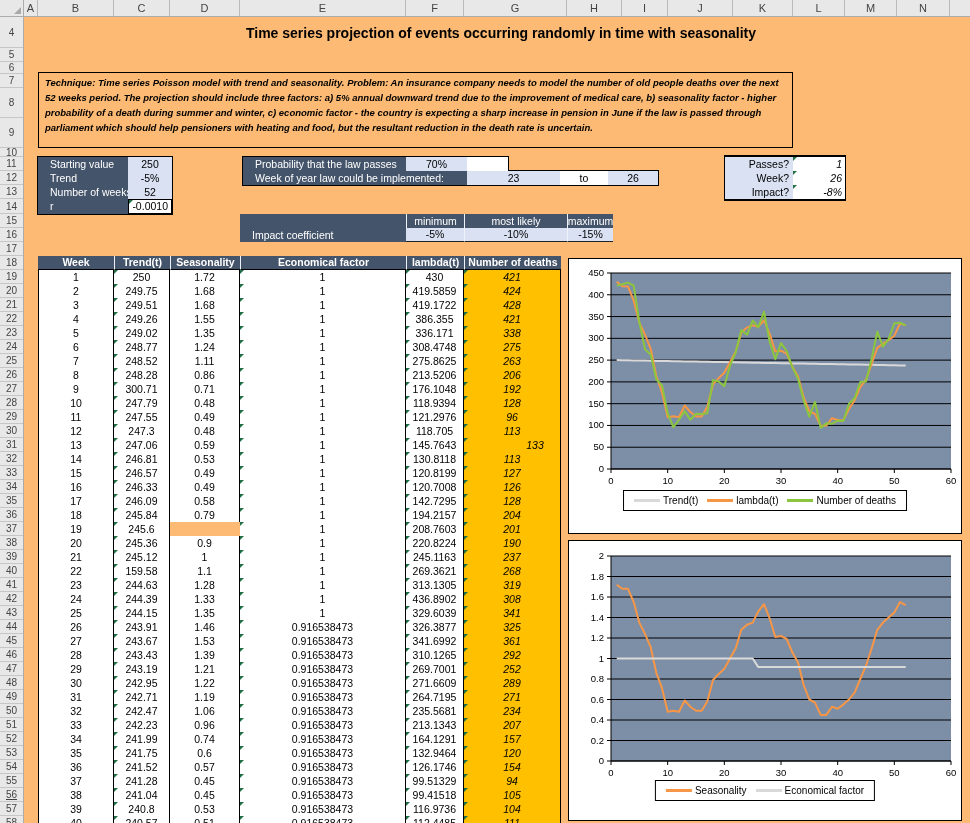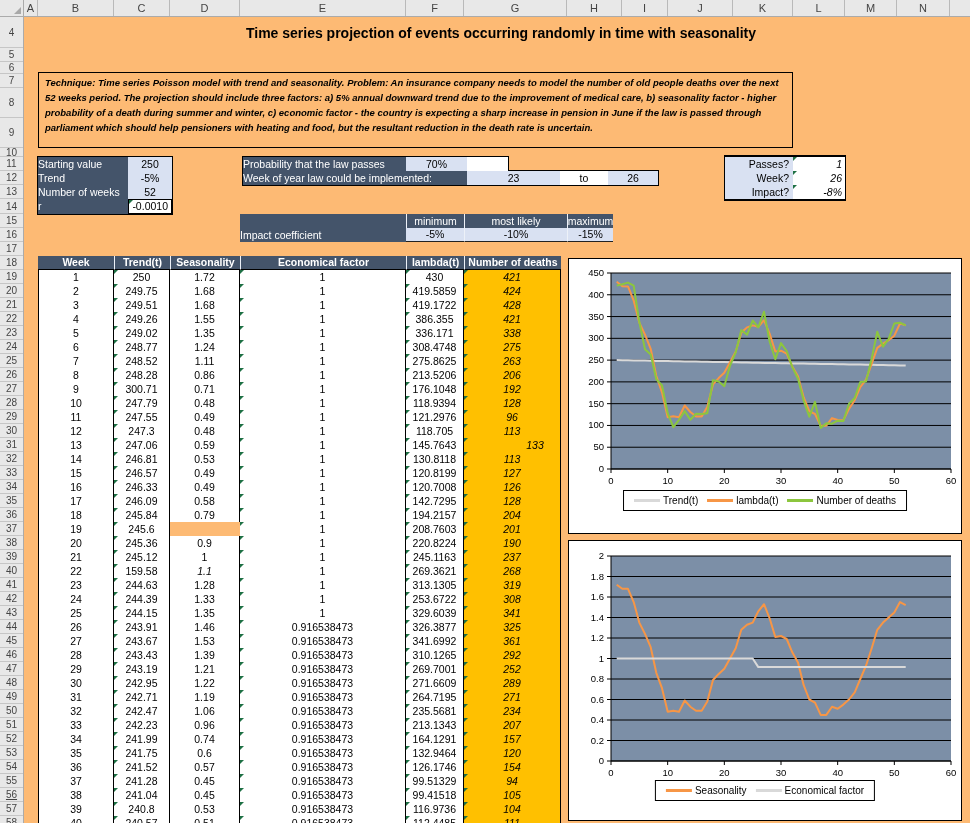--- a/index.html
+++ b/index.html
@@ -7,21 +7,21 @@
   
   .corner{position:absolute;left:0;top:0;width:24px;height:17px;background:#E8E8E8;border-right:1px solid #ABABAB;border-bottom:1px solid #ABABAB;box-sizing:border-box;}
   .corner::after{content:"";position:absolute;right:2px;bottom:2px;width:0;height:0;border-bottom:7px solid #A9A9A9;border-left:7px solid transparent;}
   .colstrip{position:absolute;left:24px;top:0;width:946px;height:17px;background:#E8E8E8;border-bottom:1px solid #ABABAB;box-sizing:border-box;}
   .collabel{position:absolute;top:0;height:16px;line-height:16px;text-align:center;font-size:11px;color:#444;border-right:1px solid #B9B9B9;box-sizing:border-box;}
   .gutter{position:absolute;left:0;top:17px;width:24px;height:806px;background:#E8E8E8;border-right:1px solid #ABABAB;box-sizing:border-box;}
   .rowlabel{position:absolute;left:0;width:23px;text-align:center;font-size:10px;color:#444;border-bottom:1px solid #C6C6C6;box-sizing:border-box;display:flex;align-items:center;justify-content:center;}
   .sheet{position:absolute;left:24px;top:17px;width:946px;height:806px;background:#fdba74;overflow:hidden;}
   
   .cell{position:absolute;box-sizing:border-box;font-size:10.5px;line-height:13px;color:#000;white-space:nowrap;overflow:hidden;}
-  .dark{background:#44546A;color:#fff;padding-left:0;display:flex;align-items:center;}
+  .dark{background:#44546A;color:#fff;padding-left:12px;display:flex;align-items:center;}
   .dark.ctr{justify-content:center;padding-left:0;}
   .light{background:#D9E1F2;display:flex;align-items:center;}
   .light.ctr{justify-content:center;}
   .light.rgt{justify-content:flex-end;padding-right:4px;}
   .white{background:#fff;display:flex;align-items:center;}
   .white.ctr{justify-content:center;}
   .white.rgt{justify-content:flex-end;padding-right:3px;}
   .bordered{border:1px solid #000;}
   .ital{font-style:italic;}
   .bold{font-weight:bold;}
@@ -285,35 +285,35 @@
       <div class="cell tc gt" style="left: 382px; top: 519px; width: 58px; height: 14px;">220.8224</div>
       <div class="cell tc deaths gt" style="left: 440px; top: 519px; width: 97px; height: 14px;">190</div>
       <div class="cell tc first" style="left: 14px; top: 533px; width: 76px; height: 14px;">21</div>
       <div class="cell tc gt" style="left: 90px; top: 533px; width: 56px; height: 14px;">245.12</div>
       <div class="cell tc" style="left: 146px; top: 533px; width: 70px; height: 14px;">1</div>
       <div class="cell tc gt" style="left: 216px; top: 533px; width: 166px; height: 14px;">1</div>
       <div class="cell tc gt" style="left: 382px; top: 533px; width: 58px; height: 14px;">245.1163</div>
       <div class="cell tc deaths gt" style="left: 440px; top: 533px; width: 97px; height: 14px;">237</div>
       <div class="cell tc first" style="left: 14px; top: 547px; width: 76px; height: 14px;">22</div>
       <div class="cell tc gt" style="left: 90px; top: 547px; width: 56px; height: 14px;">159.58</div>
-      <div class="cell tc" style="left: 146px; top: 547px; width: 70px; height: 14px; font-style: italic;">1.1</div>
+      <div class="cell tc" style="left: 146px; top: 547px; width: 70px; height: 14px;">1.1</div>
       <div class="cell tc gt" style="left: 216px; top: 547px; width: 166px; height: 14px;">1</div>
       <div class="cell tc gt" style="left: 382px; top: 547px; width: 58px; height: 14px;">269.3621</div>
       <div class="cell tc deaths gt" style="left: 440px; top: 547px; width: 97px; height: 14px;">268</div>
       <div class="cell tc first" style="left: 14px; top: 561px; width: 76px; height: 14px;">23</div>
       <div class="cell tc gt" style="left: 90px; top: 561px; width: 56px; height: 14px;">244.63</div>
       <div class="cell tc" style="left: 146px; top: 561px; width: 70px; height: 14px;">1.28</div>
       <div class="cell tc gt" style="left: 216px; top: 561px; width: 166px; height: 14px;">1</div>
       <div class="cell tc gt" style="left: 382px; top: 561px; width: 58px; height: 14px;">313.1305</div>
       <div class="cell tc deaths gt" style="left: 440px; top: 561px; width: 97px; height: 14px;">319</div>
       <div class="cell tc first" style="left: 14px; top: 575px; width: 76px; height: 14px;">24</div>
       <div class="cell tc gt" style="left: 90px; top: 575px; width: 56px; height: 14px;">244.39</div>
       <div class="cell tc" style="left: 146px; top: 575px; width: 70px; height: 14px;">1.33</div>
       <div class="cell tc gt" style="left: 216px; top: 575px; width: 166px; height: 14px;">1</div>
-      <div class="cell tc gt" style="left: 382px; top: 575px; width: 58px; height: 14px;">253.6722</div>
+      <div class="cell tc gt" style="left: 382px; top: 575px; width: 58px; height: 14px;">436.8902</div>
       <div class="cell tc deaths gt" style="left: 440px; top: 575px; width: 97px; height: 14px;">308</div>
       <div class="cell tc first" style="left: 14px; top: 589px; width: 76px; height: 14px;">25</div>
       <div class="cell tc gt" style="left: 90px; top: 589px; width: 56px; height: 14px;">244.15</div>
       <div class="cell tc" style="left: 146px; top: 589px; width: 70px; height: 14px;">1.35</div>
       <div class="cell tc gt" style="left: 216px; top: 589px; width: 166px; height: 14px;">1</div>
       <div class="cell tc gt" style="left: 382px; top: 589px; width: 58px; height: 14px;">329.6039</div>
       <div class="cell tc deaths gt" style="left: 440px; top: 589px; width: 97px; height: 14px;">341</div>
       <div class="cell tc first" style="left: 14px; top: 603px; width: 76px; height: 14px;">26</div>
       <div class="cell tc gt" style="left: 90px; top: 603px; width: 56px; height: 14px;">243.91</div>
       <div class="cell tc" style="left: 146px; top: 603px; width: 70px; height: 14px;">1.46</div>

